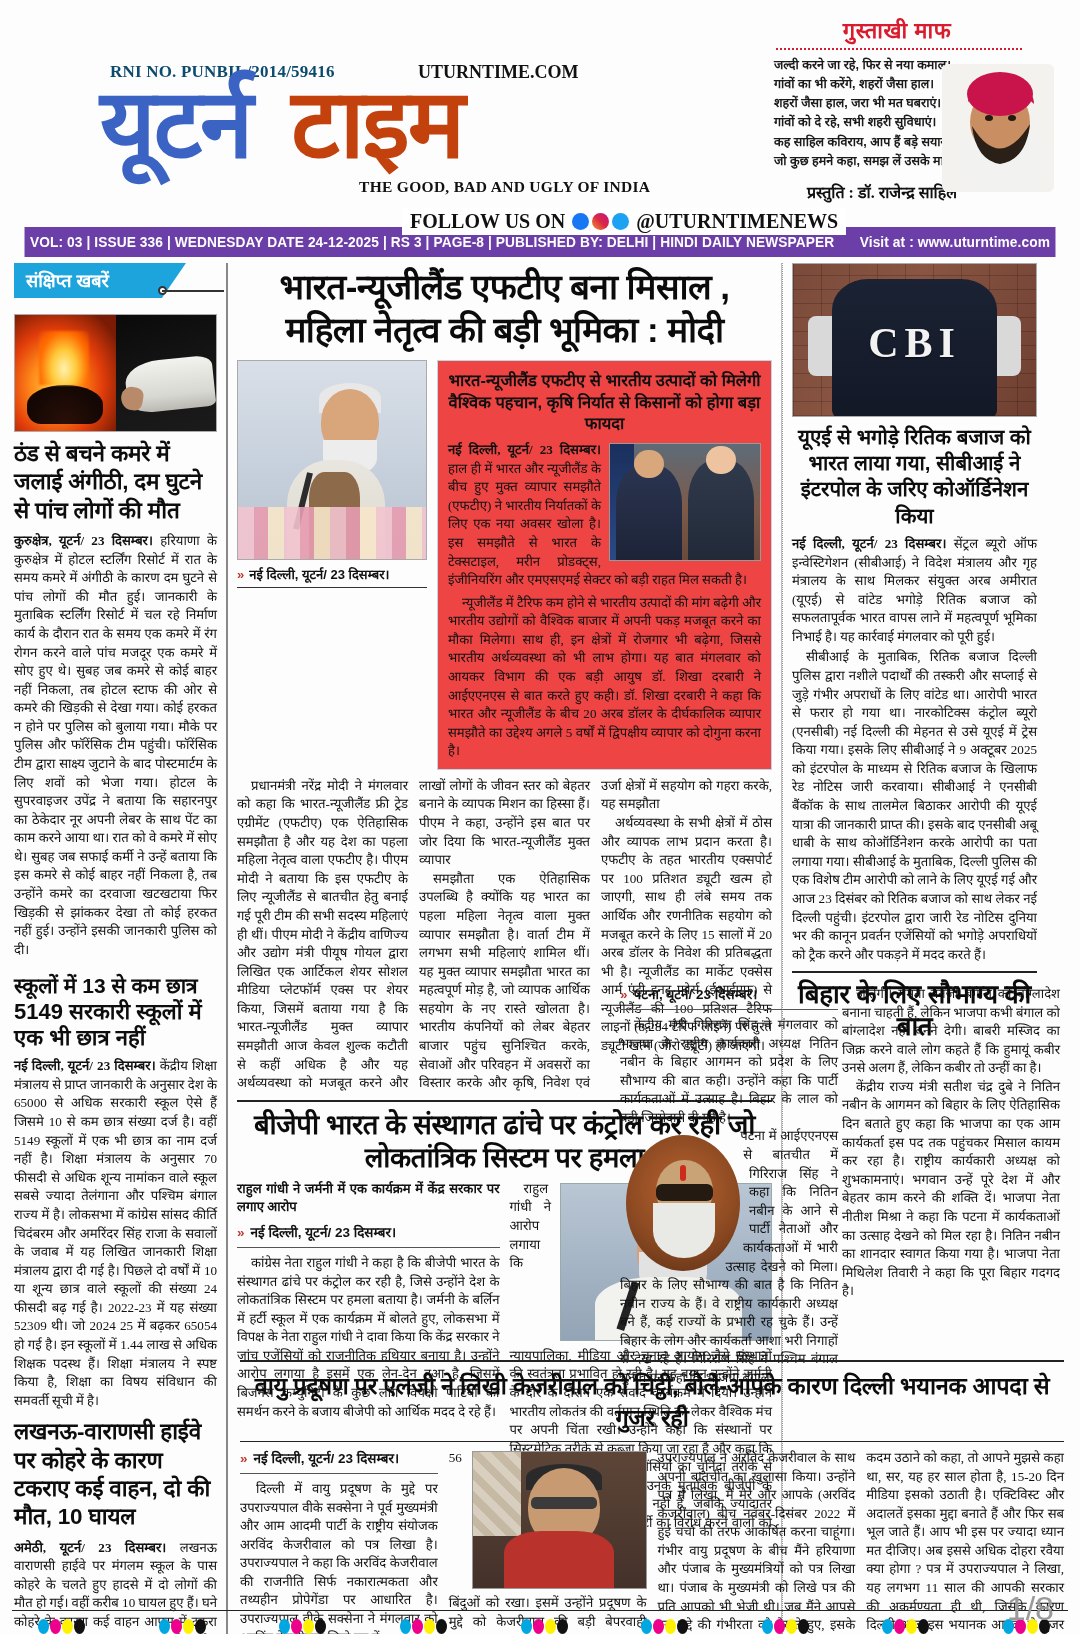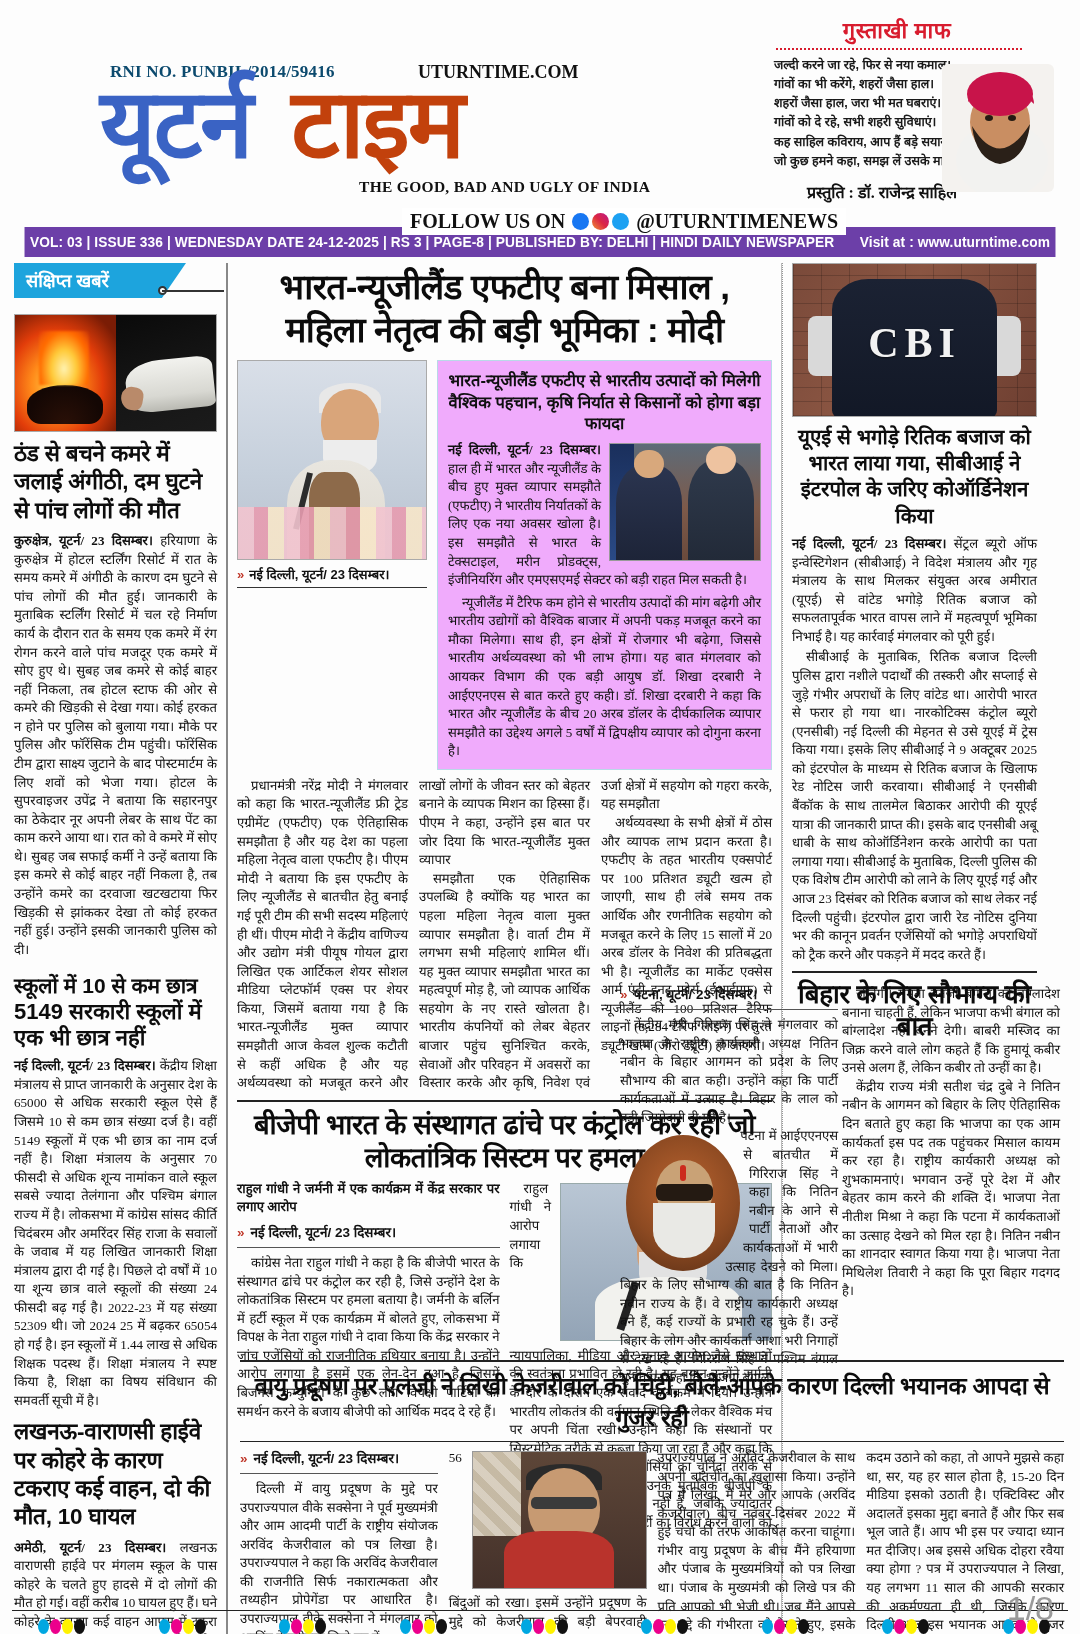--- a/index.html
+++ b/index.html
@@ -311,21 +311,21 @@
     font-weight: bold;
     font-size: 35px;
     line-height: 1.24;
     text-align: center;
     color: #0b0b0b;
     letter-spacing: -.6px;
     padding: 2px 0 8px;
   }
 
   .lead-box {
-    background: #f0abfc;
+    background: #ef4444;
     border: 1px solid #b9d9e8;
     padding: 9px 10px 8px;
   }
   .lead-title {
     font-family: "Liberation Sans", sans-serif;
     font-weight: bold;
     font-size: 16.5px;
     line-height: 1.32;
     text-align: center;
     color: #101010;
@@ -569,21 +569,21 @@
         <div class="a"></div>
         <div class="b"></div>
       </div>
 
       <div class="hl-left">ठंड से बचने कमरे में जलाई अंगीठी, दम घुटने से पांच लोगों की मौत</div>
       <div class="body-txt">
         <span class="dateline">कुरुक्षेत्र, यूटर्न/ 23 दिसम्बर। </span><span>हरियाणा के कुरुक्षेत्र में होटल स्टर्लिंग रिसोर्ट में रात के समय कमरे में अंगीठी के कारण दम घुटने से पांच लोगों की मौत हुई। जानकारी के मुताबिक स्टर्लिंग रिसोर्ट में चल रहे निर्माण कार्य के दौरान रात के समय एक कमरे में रंग रोगन करने वाले पांच मजदूर एक कमरे में सोए हुए थे। सुबह जब कमरे से कोई बाहर नहीं निकला, तब होटल स्टाफ की ओर से कमरे की खिड़की से देखा गया। कोई हरकत न होने पर पुलिस को बुलाया गया। मौके पर पुलिस और फॉरेंसिक टीम पहुंची। फॉरेंसिक टीम द्वारा साक्ष्य जुटाने के बाद पोस्टमार्टम के लिए शवों को भेजा गया। होटल के सुपरवाइजर उपेंद्र ने बताया कि सहारनपुर का ठेकेदार नूर अपनी लेबर के साथ पेंट का काम करने आया था। रात को वे कमरे में सोए थे। सुबह जब सफाई कर्मी ने उन्हें बताया कि इस कमरे से कोई बाहर नहीं निकला है, तब उन्होंने कमरे का दरवाजा खटखटाया फिर खिड़की से झांककर देखा तो कोई हरकत नहीं हुई। उन्होंने इसकी जानकारी पुलिस को दी।</span>
       </div>
 
       <div class="hl-left2">
-        <span>स्कूलों में 10 से कम छात्र</span>
+        <span>स्कूलों में 13 से कम छात्र</span>
         <span class="big">5149 सरकारी स्कूलों में एक भी छात्र नहीं</span>
       </div>
       <div class="body-txt">
         <span class="dateline">नई दिल्ली, यूटर्न/ 23 दिसम्बर। </span><span>केंद्रीय शिक्षा मंत्रालय से प्राप्त जानकारी के अनुसार देश के 65000 से अधिक सरकारी स्कूल ऐसे हैं जिसमे 10 से कम छात्र संख्या दर्ज है। वहीं 5149 स्कूलों में एक भी छात्र का नाम दर्ज नहीं है। शिक्षा मंत्रालय के अनुसार 70 फीसदी से अधिक शून्य नामांकन वाले स्कूल सबसे ज्यादा तेलंगाना और पश्चिम बंगाल राज्य में है। लोकसभा में कांग्रेस सांसद कीर्ति चिदंबरम और अमरिंदर सिंह राजा के सवालों के जवाब में यह लिखित जानकारी शिक्षा मंत्रालय द्वारा दी गई है। पिछले दो वर्षों में 10 या शून्य छात्र वाले स्कूलों की संख्या 24 फीसदी बढ़ गई है। 2022-23 में यह संख्या 52309 थी। जो 2024 25 में बढ़कर 65054 हो गई है। इन स्कूलों में 1.44 लाख से अधिक शिक्षक पदस्थ हैं। शिक्षा मंत्रालय ने स्पष्ट किया है, शिक्षा का विषय संविधान की समवर्ती सूची में है।</span>
       </div>
 
       <div class="hl-left">लखनऊ-वाराणसी हाईवे पर कोहरे के कारण टकराए कई वाहन, दो की मौत, 10 घायल</div>
       <div class="body-txt">
         <span class="dateline">अमेठी, यूटर्न/ 23 दिसम्बर। </span><span>लखनऊ वाराणसी हाईवे पर मंगलम स्कूल के पास कोहरे के चलते हुए हादसे में दो लोगों की मौत हो गई। वहीं करीब 10 घायल हुए हैं। घने कोहरे के कारण कई वाहन आपस में टकरा गए। यह हादसा लखनऊ वाराणसी राष्ट्रीय राजमार्ग अमेठी रोड ओवरब्रिज पर चार ट्रक, एक कार व बस घने कोहरे की वजह से आपस में टकरा गई। तीन हाइड्रा, चार जेसीबी रेस्क्यू के लिए लगाई गई हैं।</span>
       </div>

